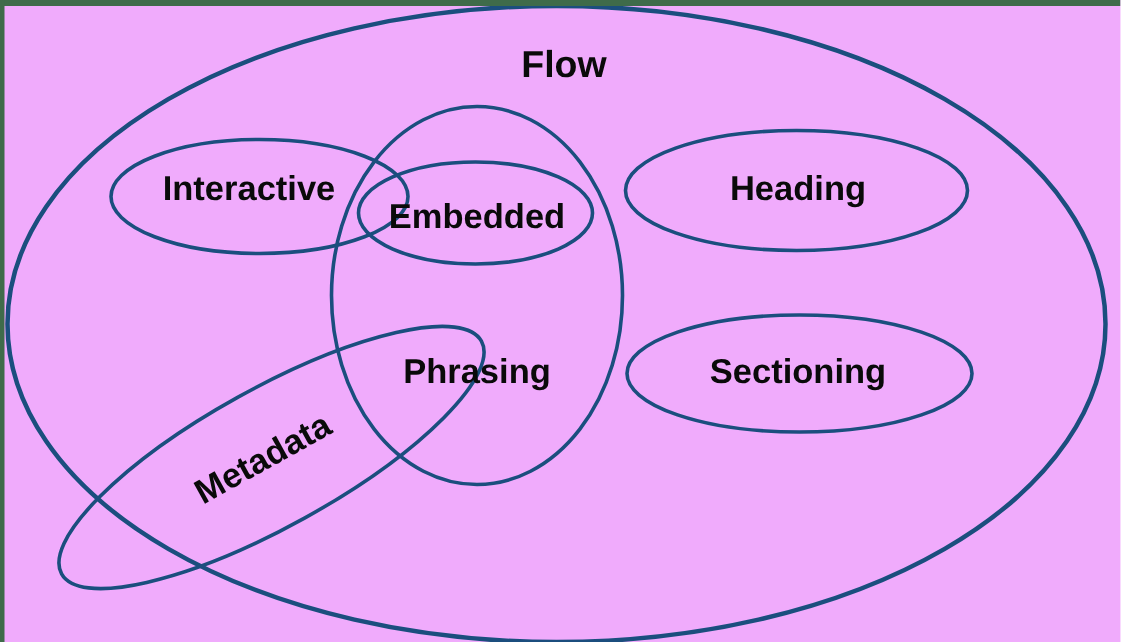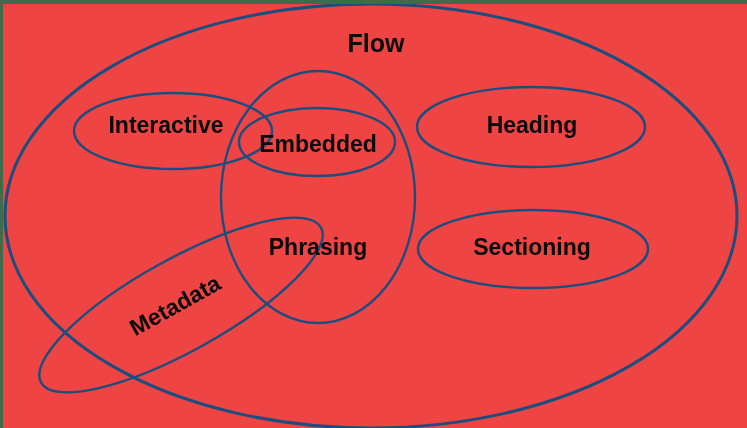--- a/index.html
+++ b/index.html
@@ -34,21 +34,21 @@
     dominant-baseline: middle;
   }
   .ellipse-shape {
     stroke: #1B4E7E;
     fill: none;
   }
 </style>
 </head>
 <body>
 
-<div id="canvas" style="background: #ef4444; border-top-color: rgb(63, 107, 74); border-left-color: rgb(63, 107, 74);">
+<div id="canvas" style="background: #f0abfc; border-top-color: rgb(63, 107, 74); border-left-color: rgb(63, 107, 74);">
   <svg id="venn-svg" viewBox="0 0 747 428" xmlns="http://www.w3.org/2000/svg">
     <g id="ellipse-layer">
         <ellipse cx="371" cy="216" rx="366" ry="212" class="ellipse-shape" stroke="#1B4E7E" stroke-width="3" fill="#CEDFF2"></ellipse>
         <ellipse cx="173" cy="131" rx="99" ry="38" class="ellipse-shape" stroke="#1B4E7E" stroke-width="2.4" fill="none"></ellipse>
         <ellipse cx="317" cy="142" rx="78" ry="34" class="ellipse-shape" stroke="#1B4E7E" stroke-width="2.4" fill="none"></ellipse>
         <ellipse cx="318" cy="197" rx="97" ry="126" class="ellipse-shape" stroke="#1B4E7E" stroke-width="2.4" fill="none"></ellipse>
         <ellipse cx="181" cy="305" rx="160" ry="46" class="ellipse-shape" stroke="#1B4E7E" stroke-width="2.4" fill="none" transform="rotate(-29 181 305)"></ellipse>
         <ellipse cx="531" cy="127" rx="114" ry="40" class="ellipse-shape" stroke="#1B4E7E" stroke-width="2.4" fill="none"></ellipse>
         <ellipse cx="533" cy="249" rx="115" ry="39" class="ellipse-shape" stroke="#1B4E7E" stroke-width="2.4" fill="none"></ellipse>
       </g>

